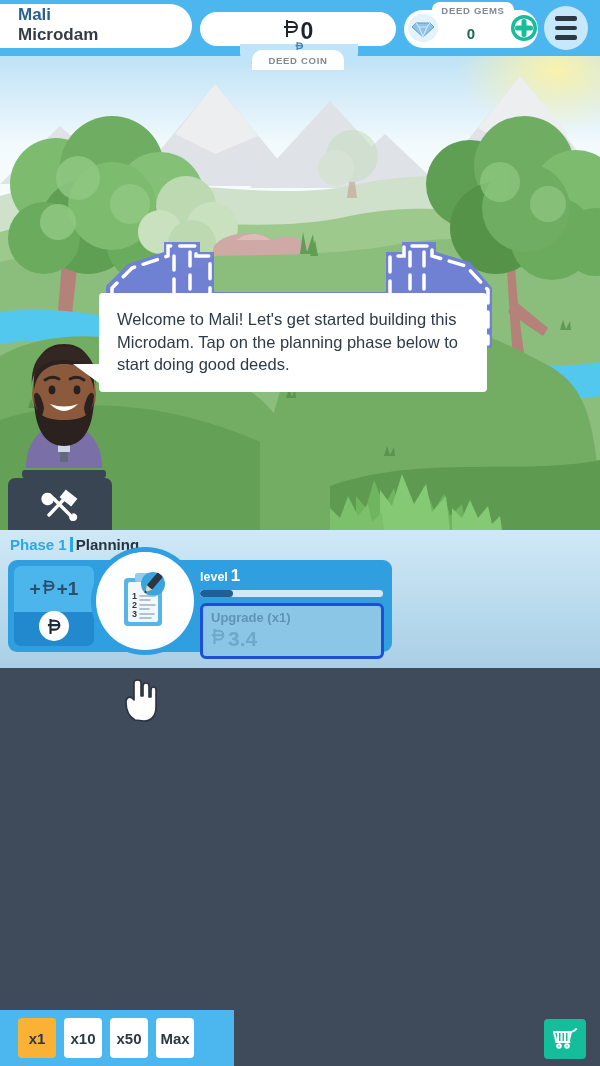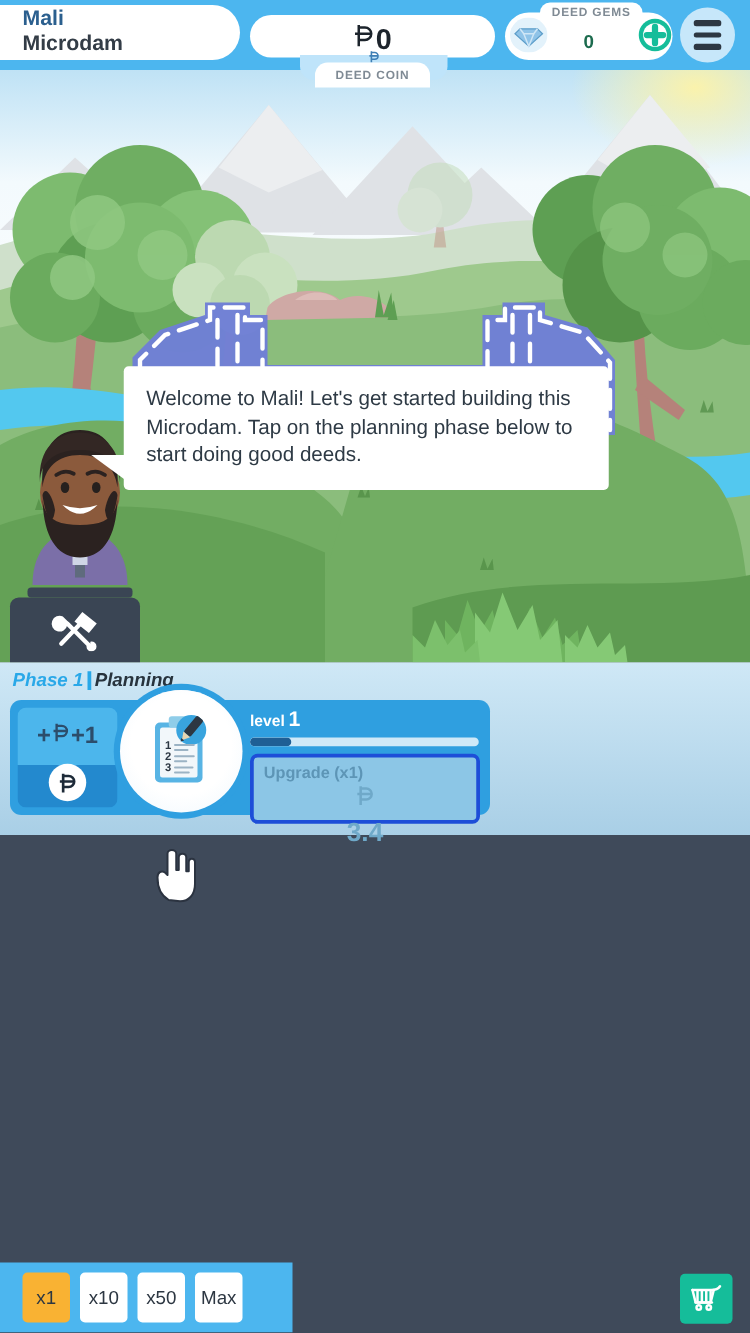--- a/index.html
+++ b/index.html
@@ -79,21 +79,21 @@
   #tools-btn {
     position:absolute; left:8px; top:478px; width:104px; height:52px;
     background:#3a4554; border-radius:7px 7px 0 0;
     display:flex; align-items:center; justify-content:center; z-index:14;
   }
 
   
   #phase-panel { position:absolute; left:0; top:530px; width:600px; height:138px;
     background:linear-gradient(180deg,#cfe8f6 0%,#a9cfe6 100%); z-index:20; }
   #phase-head { padding:6px 0 0 10px; font-size:15px; font-weight:bold;
-     display:flex; align-items:center; gap:3px;font-style:italic; }
+     display:flex; align-items:center; gap:3px; }
   #phase-num { color:#29a8e8; }
   #phase-div { width:3px; height:15px; background:#29a8e8; display:block; }
   #phase-name { color:#27333d; }
 
   #upgrade-row { position:absolute; left:8px; top:30px; width:384px; height:92px;
     background:#2f9fe0; border-radius:9px; }
   #tap-btn { position:absolute; left:6px; top:6px; width:80px; height:80px;
      border-radius:7px; overflow:hidden; }
   #tap-top { height:46px; background:#4cb6ec; display:flex; align-items:center;
      justify-content:center; font-size:19px; font-weight:bold; color:#2c4d6b; gap:1px; }
@@ -109,35 +109,35 @@
   #lvl-area { position:absolute; left:192px; top:6px; width:186px; }
   #lvl-line { font-size:12.5px; font-weight:bold; color:#ffffff;
       display:flex; align-items:baseline; gap:3px; }
   #lvl-num { font-size:17px; }
   #lvl-bar { margin-top:4px; height:7px; width:183px; background:#cfe9f8; border-radius:4px; overflow:hidden; }
   #lvl-fill { height:100%; width:18%; background:#1f5f95; border-radius:4px; }
   #upg-btn { margin-top:6px; width:184px; height:56px; background:#8cc6e6;
      border:3px solid #1d4ed8; border-radius:6px; padding:4px 8px 0 8px; }
   #upg-title { font-size:13px; font-weight:bold; color:#5d95b6; }
   #upg-cost  { font-size:21px; font-weight:bold; color:#6fa9c9;
-     display:flex; align-items:center; gap:2px; margin-top:1px;flex-direction:column; }
+     display:flex; align-items:center; gap:2px; margin-top:1px; }
 
   
   #dark-body { position:absolute; left:0; top:668px; width:600px; height:342px;
      background:#3f4a5a; z-index:10; }
   #hand-cursor { position:absolute; left:122px; top:674px; z-index:30; }
 
   
   #bottombar { position:absolute; left:0; bottom:0; width:600px; height:56px;
      background:#3f4a5a; z-index:40; }
   #mult-group { position:absolute; left:0; top:0; width:234px; height:56px;
      background:#4cb6ef; display:flex; align-items:center; gap:8px; padding-left:18px; }
   .mult { width:38px; height:40px; border-radius:4px; background:#ffffff;
      display:flex; align-items:center; justify-content:center;
-     font-size:15px; font-weight:normal; color:#2d3742; }
+     font-size:15px; font-weight:bold; color:#2d3742; }
   .mult.active { background:#f9b233; }
   #cart-btn { position:absolute; right:14px; top:9px; width:42px; height:40px;
      border-radius:4px; background:#15bd9a; display:flex; align-items:center; justify-content:center; }
 
   .coin-glyph { display:inline-block; }
 </style>
 </head>
 <body>
 
 <div id="topbar">

